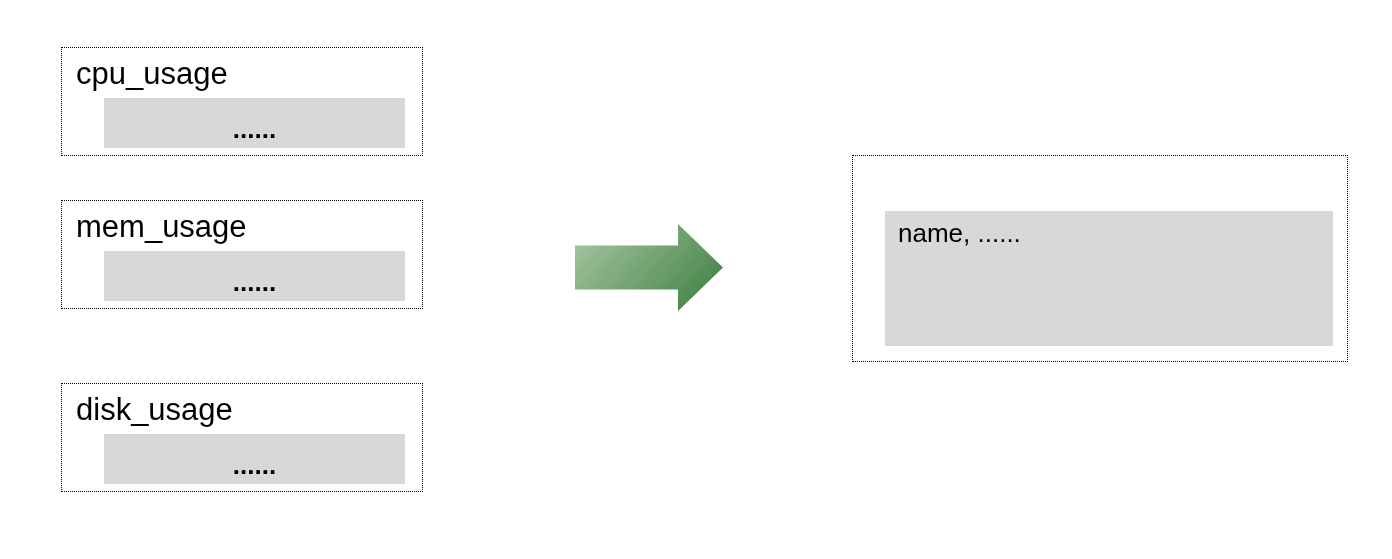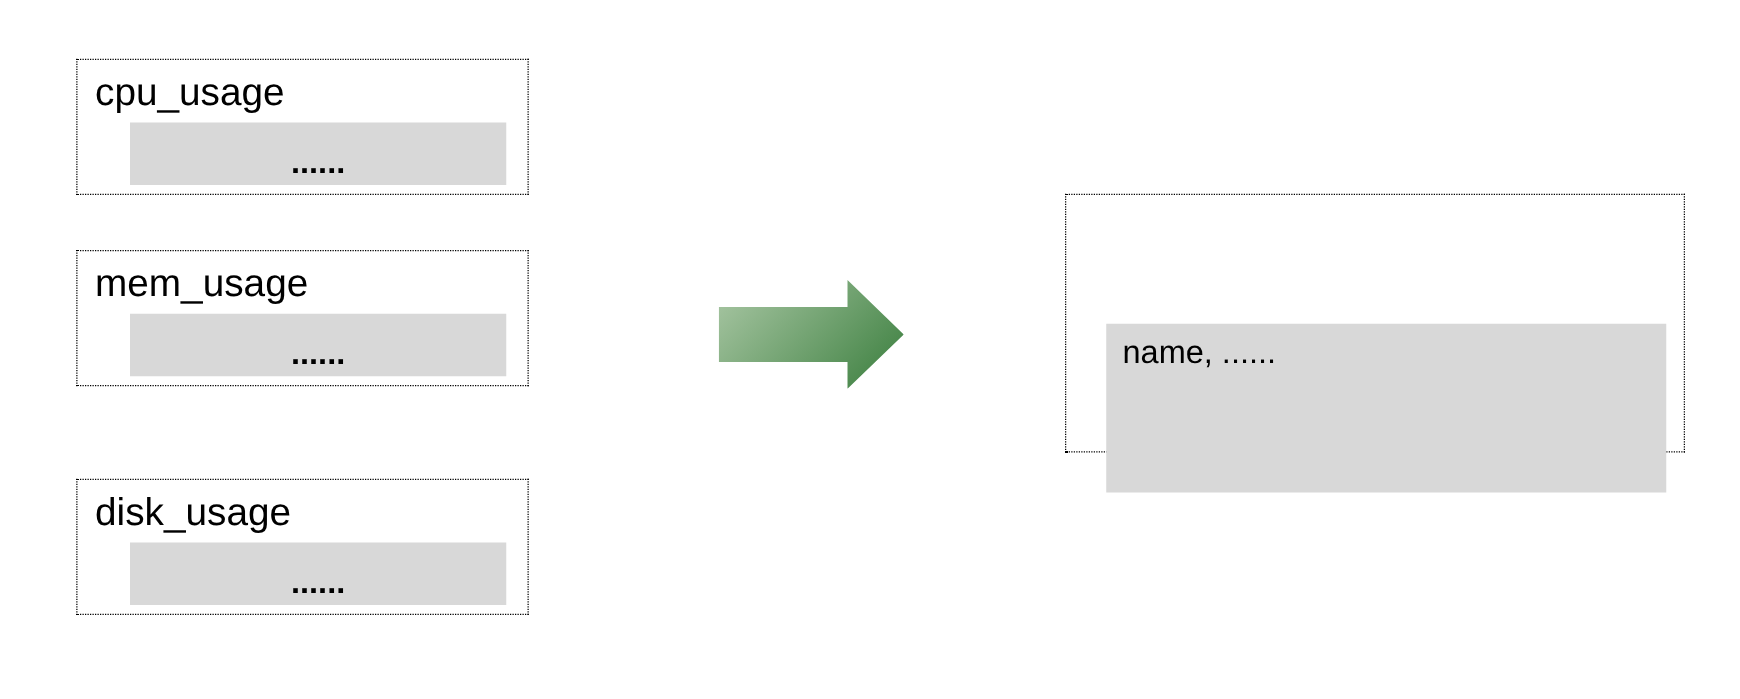--- a/index.html
+++ b/index.html
@@ -47,21 +47,20 @@
     font-weight:700;
     line-height:1;
     transform:translateY(6px);
   }
   .result-box{ left:852px; top:155px; width:494px; height:205px; }
   .result-box .box-title{ top:9px; }
   .result-box .panel{
     left:32px; top:55px;
     width:435px; height:129px;
     padding:6px 0 0 13px;
-    margin-top:48px;
   }
   .result-row{
     font-size:26px;
     line-height:32px;
     white-space:nowrap;
   }
   .arrow{
     position:absolute;
     left:575px; top:224px;
     width:148px; height:87px;

